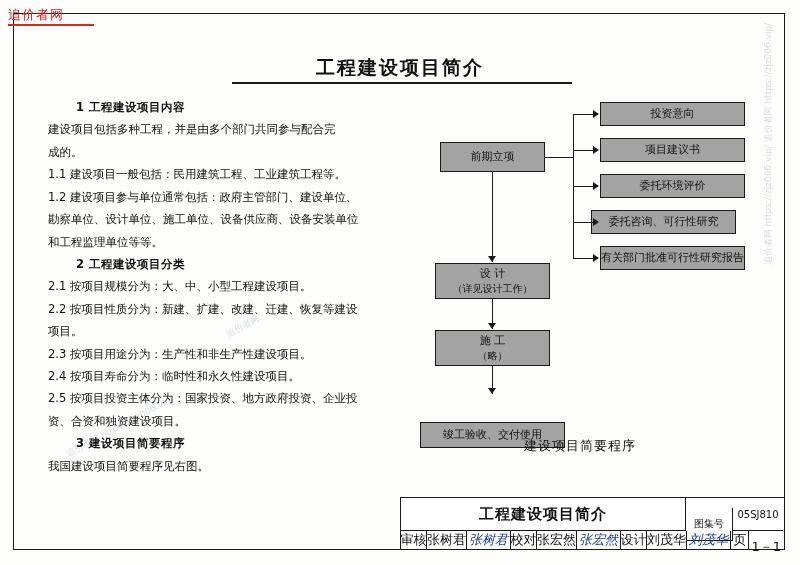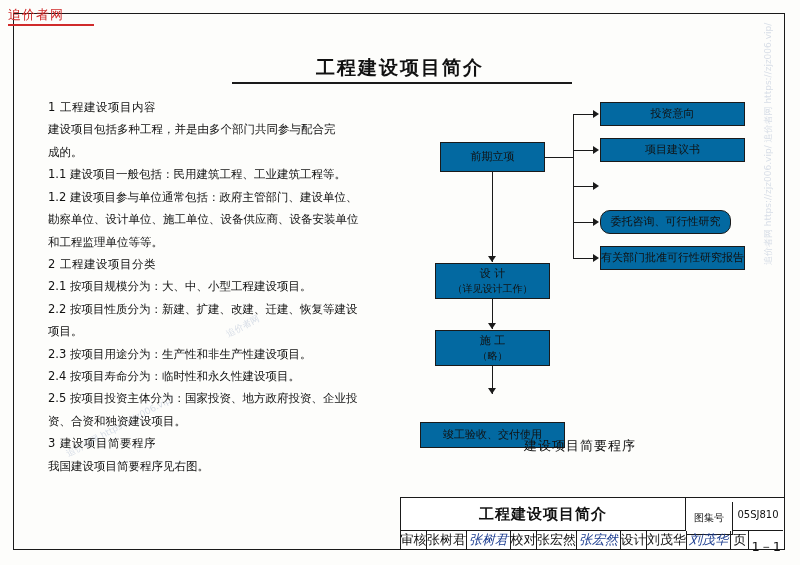--- a/index.html
+++ b/index.html
@@ -60,35 +60,36 @@
   
   .left-col{
     position:absolute;
     left:48px;top:96px;
     width:330px;
     font-size:11.5px;
     color:#111;
     line-height:1.95;
   }
   .left-col .h{
-    font-weight:normal;
+    font-weight:bold;
     letter-spacing:0.5px;
+    margin-left:28px;
   }
   .left-col p{margin:0;padding:0;}
   .indent{padding-left:22px;}
   
   .flow{
     position:absolute;
     left:395px;top:96px;
     width:370px;height:360px;
   }
   .box{
     position:absolute;
     border:1.2px solid #1a1a1a;
-    background:#0369a1;
+    background:#a3a3a3;
     box-sizing:border-box;
     display:flex;
     flex-direction:column;
     align-items:center;
     justify-content:center;
     font-size:11px;
     color:#111;
     line-height:1.35;
     text-align:center;
   }
@@ -137,21 +138,21 @@
     left:0;top:0;
     width:285px;height:33px;
     border-right:1.2px solid #1a1a1a;
     border-bottom:1.2px solid #1a1a1a;
     box-sizing:border-box;
     display:flex;align-items:center;justify-content:center;
     font-size:15px;font-weight:bold;color:#111;letter-spacing:1px;
   }
   .tb-codelabel{
     position:absolute;
-    left:285px;top:4px;
+    left:285px;top:10px;
     width:47px;height:33px;
     border-right:1.2px solid #1a1a1a;
     border-bottom:1.2px solid #1a1a1a;
     box-sizing:border-box;
     display:flex;align-items:center;justify-content:center;
     font-size:10px;color:#111;
   }
   .tb-codeval{
     position:absolute;
     left:332px;top:0;
@@ -234,21 +235,24 @@
   </div>
 
   <div class="flow">
 
     <div class="box" style="left:205px;top:6px;width:145px;height:24px;">
       <span>投资意向</span>
     </div>
     <div class="box" style="left:205px;top:42px;width:145px;height:24px;">
       <span>项目建议书</span>
     </div>
-    <div class="box" style="left:205px;top:114px;width:131px;height:24px;border-radius:10px;">
+    <div class="box" style="left:205px;top:78px;width:145px;height:24px;">
+      <span>委托环境评价</span>
+    </div>
+    <div class="box" style="left:196px;top:114px;width:145px;height:24px;">
       <span>委托咨询、可行性研究</span>
     </div>
     <div class="box" style="left:205px;top:150px;width:145px;height:24px;">
       <span>有关部门批准可行性研究报告</span>
     </div>
 
     <div class="line vline" style="left:178px;top:18px;height:144px;"></div>
 
     <div class="line hline" style="left:178px;top:18px;width:20px;"></div>
     <div class="line hline" style="left:178px;top:54px;width:20px;"></div>

